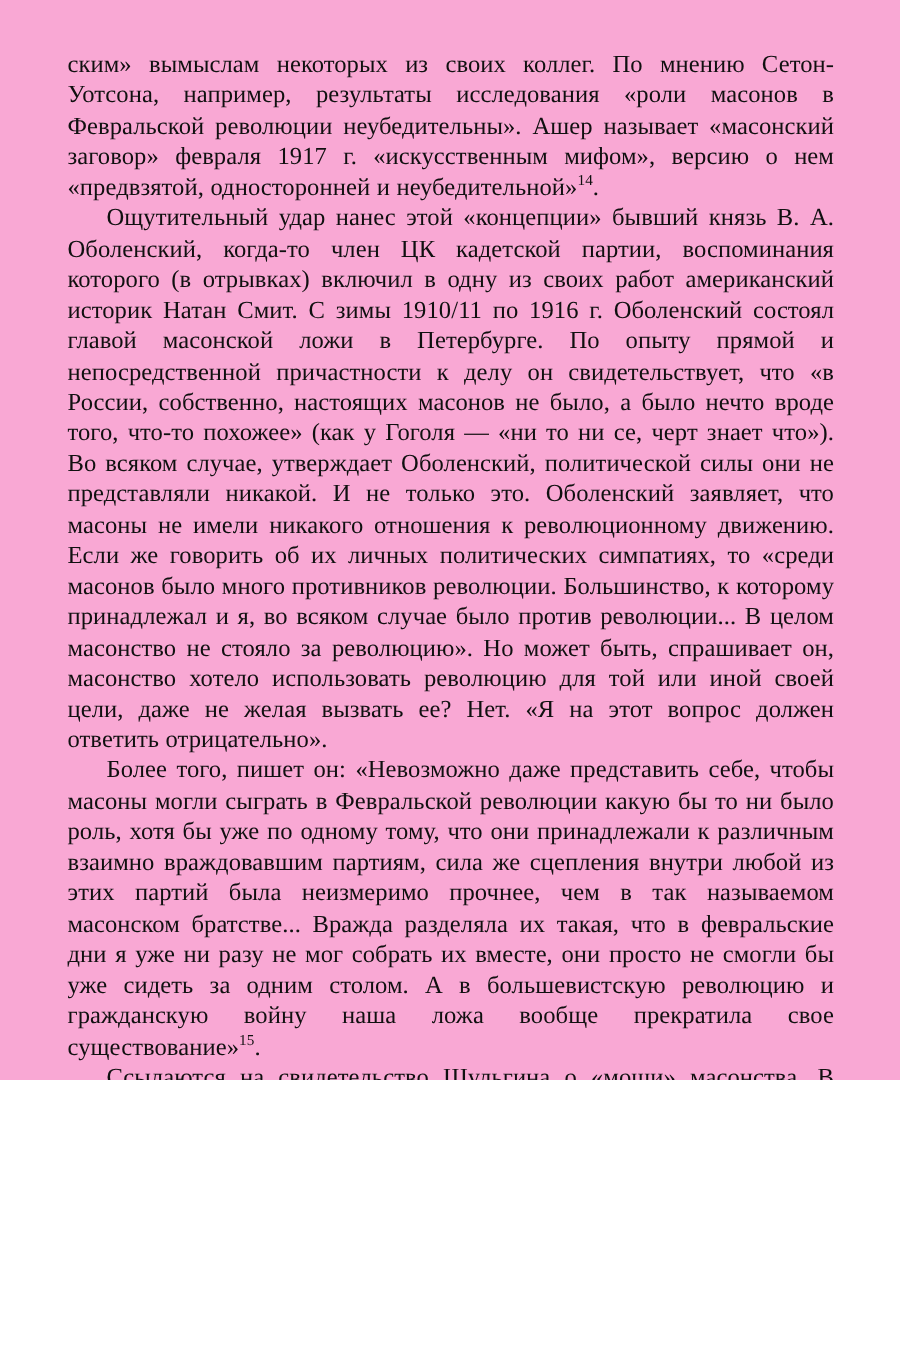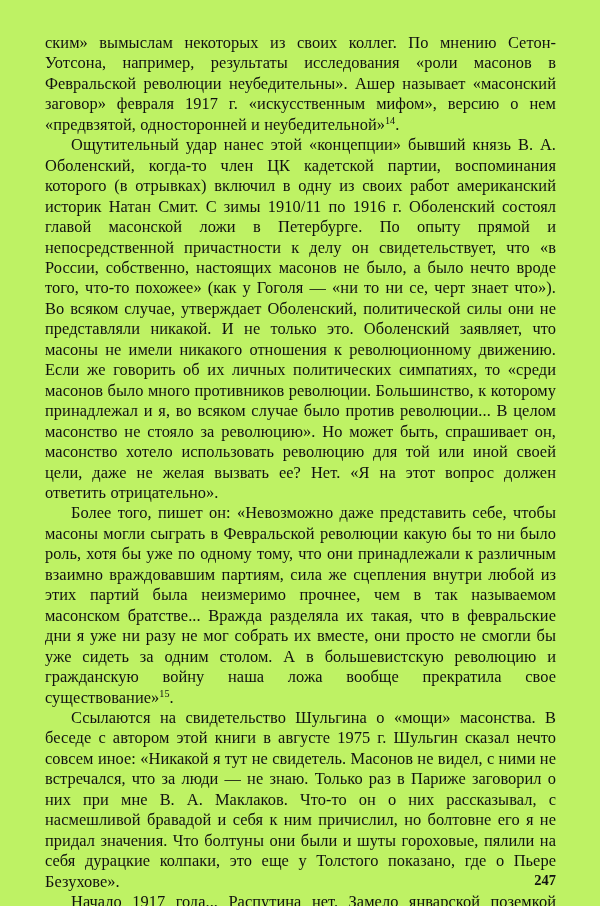--- a/index.html
+++ b/index.html
@@ -6,22 +6,22 @@
     margin: 0;
     padding: 0;
     background: #ffffff;
   }
   body {
     font-family: "Liberation Serif", "DejaVu Serif", serif;
   }
   .page {
     position: relative;
     width: 600px;
-    height: 906px;
-    background: #bef264;
+    height: 720px;
+    background: #f9a8d4;
     overflow: hidden;
     box-sizing: border-box;
   }
   .text-column {
     position: absolute;
     left: 45px;
     top: 33px;
     width: 511px;
   }
   .para {

